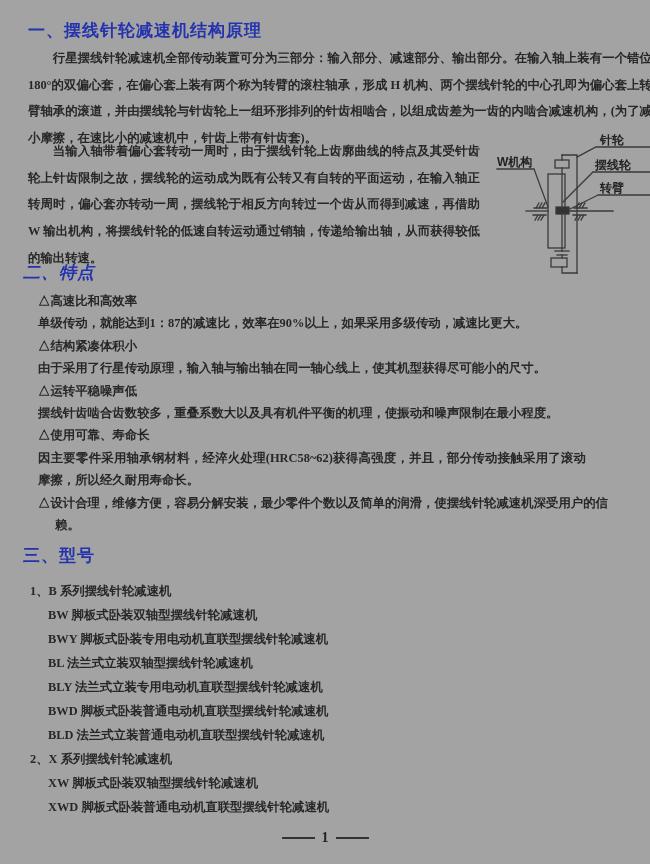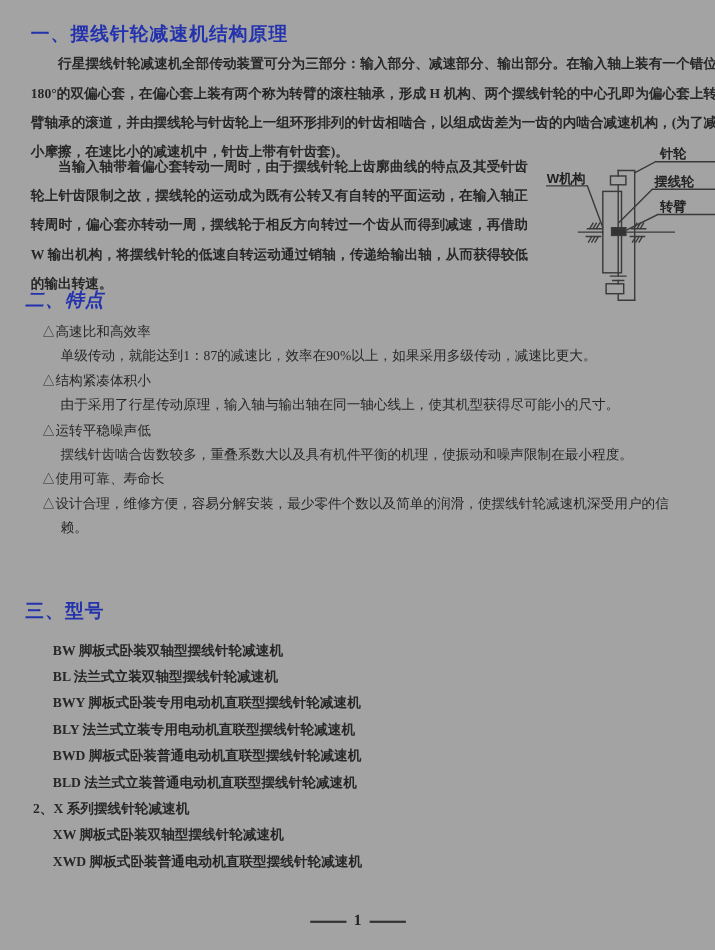--- a/index.html
+++ b/index.html
@@ -39,24 +39,24 @@
     width:174px; height:174px;margin-left:44px;
   }
   .figure svg { display:block; width:174px; height:174px; }
   .figure text {
     font-family:"Liberation Sans", sans-serif;
     font-size:12px; font-weight:700; fill:#222;
   }
   .features {
     position:absolute;
     left:38px; top:290px; width:590px;
-    font-size:12.4px; line-height:22.4px; font-weight:400;
+    font-size:12.4px; line-height:22.4px; font-weight:700;
   }
   .feat-title { max-width:572px; padding-left:17px; text-indent:-17px; }
-  .feat-desc  { margin-left:17px; max-width:548px; text-align:justify; }
+  .feat-desc  { max-width:548px; text-align:justify; }
   .models {
     position:absolute;
     left:30px; top:579px; width:560px;
     font-size:12.4px; line-height:24px; font-weight:700;
   }
   .model-item { margin-left:18px; }
   .footer {
     position:absolute;
     left:0; top:828px; width:650px; height:20px;
     display:flex; align-items:center; justify-content:center; gap:7px;
@@ -137,29 +137,31 @@
   <div class="h-blue h2a">二、特点</div>
 
   <div class="features">
     <div class="feat-title">△高速比和高效率</div>
     <div class="feat-desc">单级传动，就能达到1：87的减速比，效率在90%以上，如果采用多级传动，减速比更大。</div>
     <div class="feat-title">△结构紧凑体积小</div>
     <div class="feat-desc">由于采用了行星传动原理，输入轴与输出轴在同一轴心线上，使其机型获得尽可能小的尺寸。</div>
     <div class="feat-title">△运转平稳噪声低</div>
     <div class="feat-desc">摆线针齿啮合齿数较多，重叠系数大以及具有机件平衡的机理，使振动和噪声限制在最小程度。</div>
     <div class="feat-title">△使用可靠、寿命长</div>
+    <div class="feat-desc">因主要零件采用轴承钢材料，经淬火处理(HRC58~62)获得高强度，并且，部分传动接触采用了滚动摩擦，所以经久耐用寿命长。</div>
     <div class="feat-title">△设计合理，维修方便，容易分解安装，最少零件个数以及简单的润滑，使摆线针轮减速机深受用户的信赖。</div>
   </div>
 
   <div class="h-blue h2b">三、型号</div>
 
   <div class="models">
+    <div class="group-label">1、B 系列摆线针轮减速机</div>
     <div class="model-item">BW 脚板式卧装双轴型摆线针轮减速机</div>
+    <div class="model-item">BWY 脚板式卧装专用电动机直联型摆线针轮减速机</div>
     <div class="model-item">BL 法兰式立装双轴型摆线针轮减速机</div>
-    <div class="model-item">BWY 脚板式卧装专用电动机直联型摆线针轮减速机</div>
     <div class="model-item">BLY 法兰式立装专用电动机直联型摆线针轮减速机</div>
     <div class="model-item">BWD 脚板式卧装普通电动机直联型摆线针轮减速机</div>
     <div class="model-item">BLD 法兰式立装普通电动机直联型摆线针轮减速机</div>
     <div class="group-label">2、X 系列摆线针轮减速机</div>
     <div class="model-item">XW 脚板式卧装双轴型摆线针轮减速机</div>
     <div class="model-item">XWD 脚板式卧装普通电动机直联型摆线针轮减速机</div>
   </div>
 
   <div class="footer">
     <span class="footer-dash"></span>

